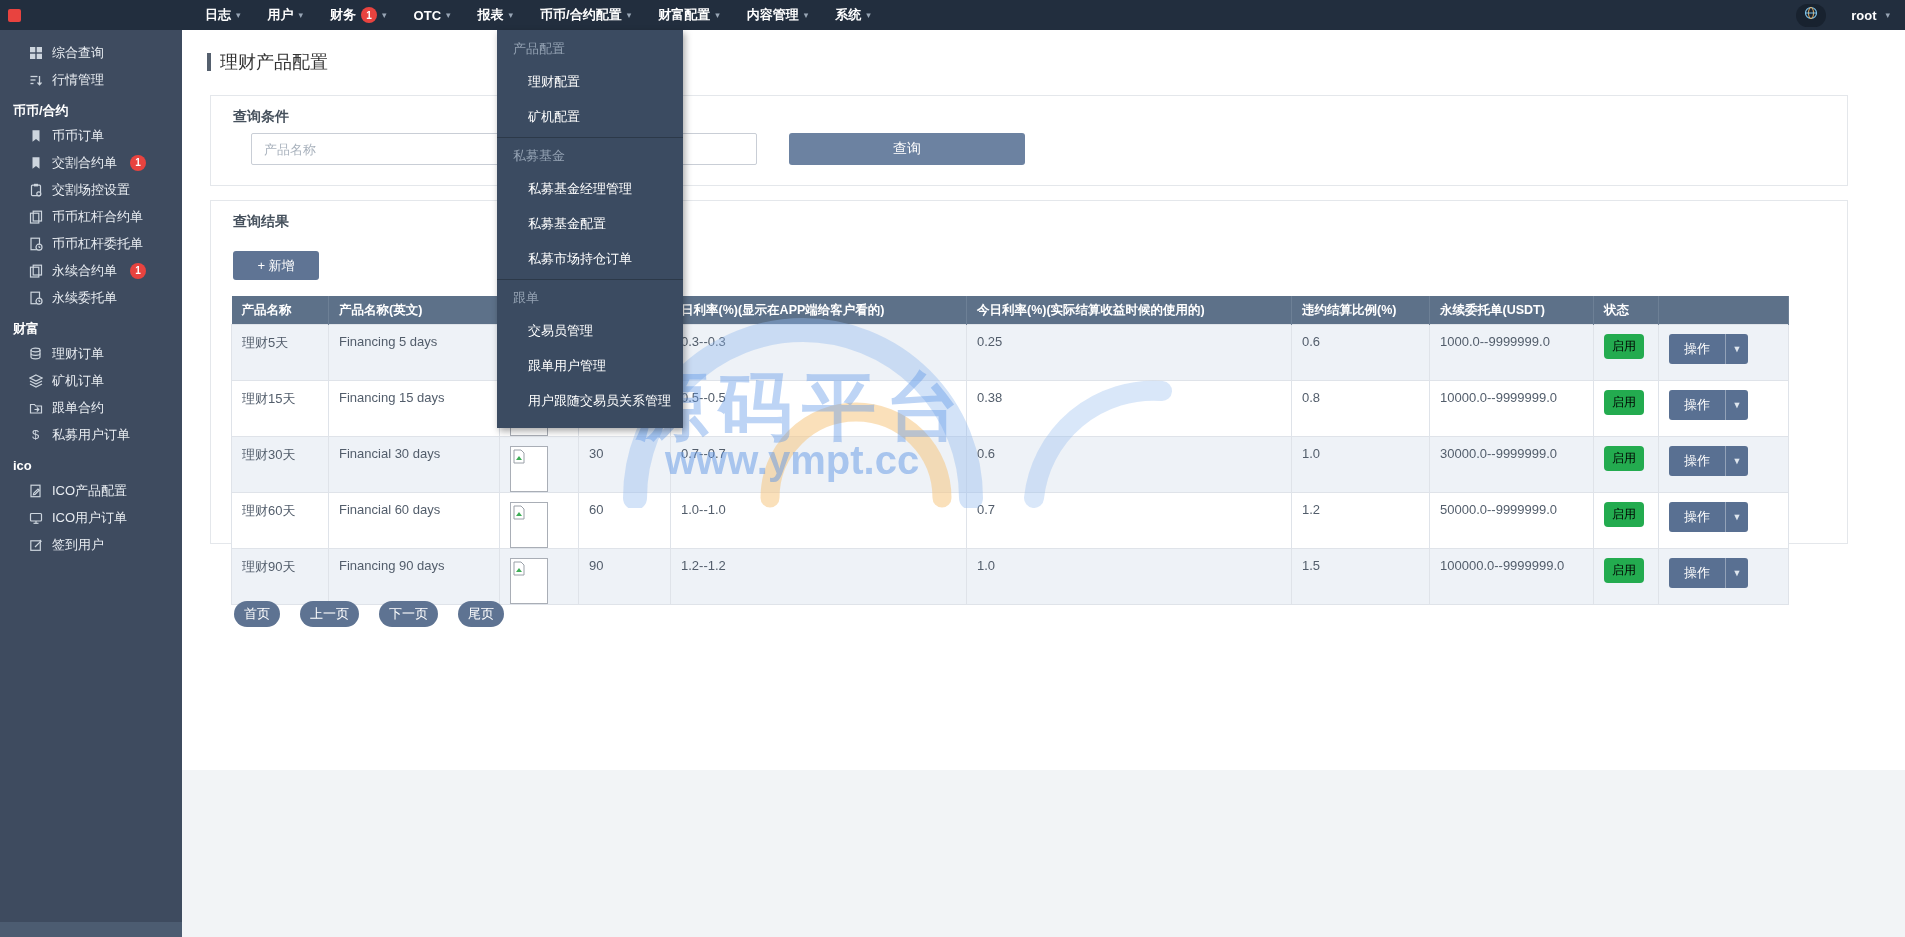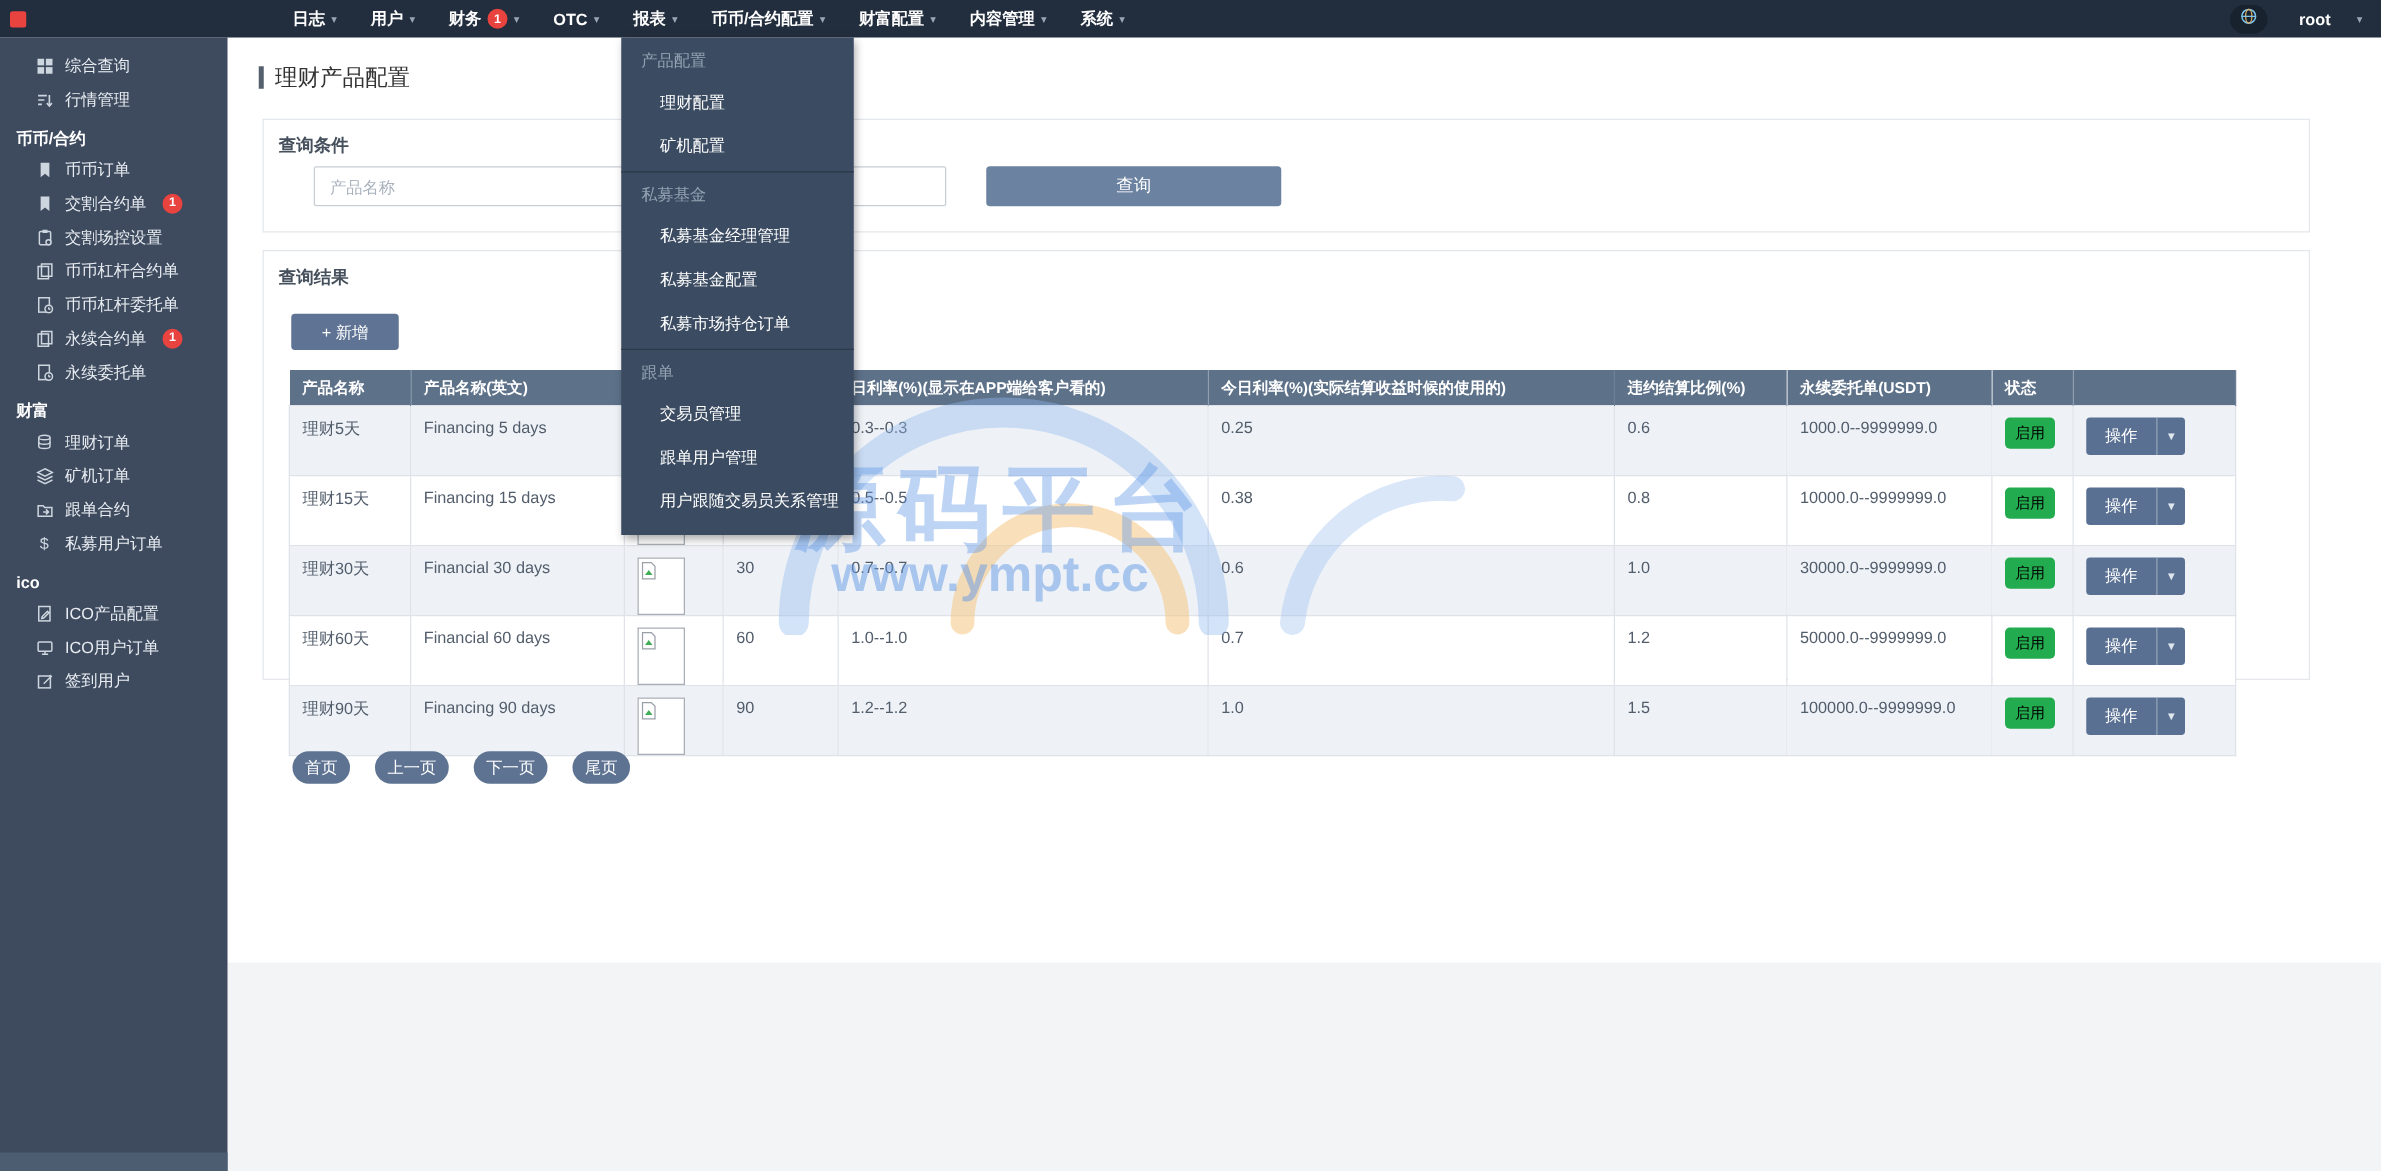--- a/index.html
+++ b/index.html
@@ -2,27 +2,27 @@
 <html><head>
 <meta charset="utf-8">
 <style>
   html,body{margin:0;padding:0;}
   body{font-family:"Liberation Sans","DejaVu Sans",sans-serif;}
   #app{position:relative;width:1905px;height:937px;background:#f2f4f6;overflow:hidden;}
 
   
   .navbar{position:absolute;left:0;top:0;width:1905px;height:30px;background:#222e3e;z-index:60;}
   .logo-dot{position:absolute;left:8px;top:9px;width:13px;height:13px;background:#e8433f;border-radius:2px;}
-  .nav-items{position:absolute;left:205px;top:0;height:30px;display:flex;align-items:center;gap:27px;margin-left:29px;}
+  .nav-items{position:absolute;left:205px;top:0;height:30px;display:flex;align-items:center;gap:27px;}
   .nav-item{display:flex;align-items:center;gap:5px;height:30px;color:#fff;font-size:13px;font-weight:bold;cursor:pointer;white-space:nowrap;}
   .caret{color:#98a5b4;font-size:9px;line-height:1;}
   .nav-badge{width:16px;height:16px;border-radius:50%;background:#e8433f;color:#fff;font-size:10px;font-weight:bold;display:flex;align-items:center;justify-content:center;}
   .nav-right{position:absolute;right:15px;top:0;height:30px;display:flex;align-items:center;gap:13px;}
   .globe-btn{width:30px;height:23px;border-radius:12px;background:#18222f;display:flex;align-items:center;justify-content:center;cursor:pointer;}
-  .user-name{color:#fff;font-size:13px;font-weight:bold;display:flex;align-items:center;gap:21px;cursor:pointer;margin-left:12px;}
+  .user-name{color:#fff;font-size:13px;font-weight:bold;display:flex;align-items:center;gap:9px;cursor:pointer;margin-left:12px;}
 
   
   .sidebar{position:absolute;left:0;top:30px;width:182px;height:907px;background:#3e4b5f;z-index:40;}
   .side-list{padding-top:9px;}
   .side-section{height:23px;line-height:23px;padding-left:13px;margin-top:6px;color:#ffffff;font-size:13px;font-weight:bold;}
   .side-item{height:27px;display:flex;align-items:center;padding-left:28px;gap:9px;color:#e9edf2;font-size:13px;cursor:pointer;white-space:nowrap;text-align:center;}
   .side-item .icon{width:15px;height:15px;display:flex;align-items:center;justify-content:center;flex:none;color:#cdd5de;font-size:13px;}
   .side-badge{width:16px;height:16px;border-radius:50%;background:#e8433f;color:#fff;font-size:10px;font-weight:bold;display:flex;align-items:center;justify-content:center;margin-left:4px;}
   .side-footer{position:absolute;left:0;bottom:0;width:182px;height:15px;background:#4c5c71;cursor:pointer;}
 
@@ -33,21 +33,21 @@
   .dd-divider{height:1px;background:#2c3949;margin:3px 0;}
 
   
   .main{position:absolute;left:182px;top:30px;width:1723px;height:907px;}
   .content-bg{position:absolute;left:0;top:0;width:1723px;height:740px;background:#ffffff;}
   .page-title{position:absolute;left:25px;top:20px;display:flex;align-items:center;gap:9px;}
   .accent{width:4px;height:18px;background:#55606e;}
   .title-text{font-size:18px;color:#333;}
 
   .card{position:absolute;background:#fff;border:1px solid #e4e7eb;box-sizing:border-box;}
-  .card-title{position:absolute;left:12px;top:12px;font-size:14px;font-weight:bold;color:#45505c;}
+  .card-title{position:absolute;left:22px;top:12px;font-size:14px;font-weight:bold;color:#45505c;}
   .search-card{left:28px;top:65px;width:1638px;height:91px;}
   .search-input{position:absolute;left:40px;top:37px;width:480px;height:30px;border:1px solid #c9ced6;border-radius:2px;padding:0 12px;font-size:13px;color:#333;font-family:inherit;outline:none;}
   .search-input::placeholder{color:#a9b2bd;}
   .search-btn{position:absolute;left:578px;top:37px;width:236px;height:32px;background:#6c82a1;color:#fff;border:none;border-radius:3px;font-size:14px;font-family:inherit;cursor:pointer;}
 
   .results-card{left:28px;top:170px;width:1638px;height:344px;}
   .add-btn{position:absolute;left:22px;top:50px;width:86px;height:29px;background:#5f7494;color:#fff;border:none;border-radius:3px;font-size:13px;font-family:inherit;cursor:pointer;}
 
   .rtable{position:absolute;left:20px;top:95px;width:1557px;border-collapse:collapse;table-layout:fixed;font-size:13px;}
   .rtable th{background:#5d7189;color:#fff;height:28px;font-size:12.5px;text-align:left;padding:0 10px;font-weight:bold;border-right:1px solid #6d8096;overflow:hidden;white-space:nowrap;}

